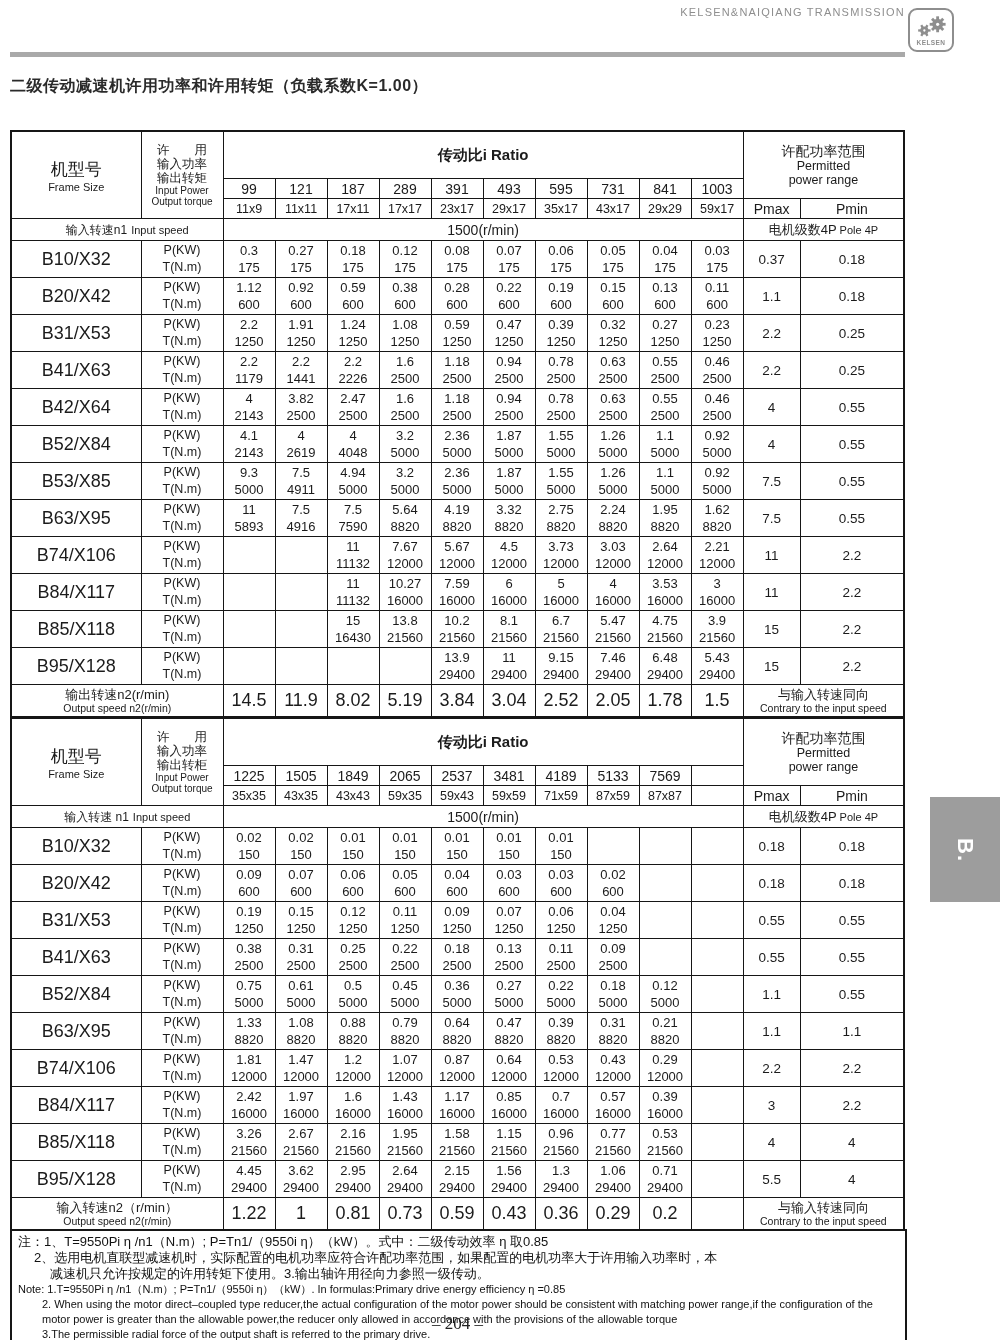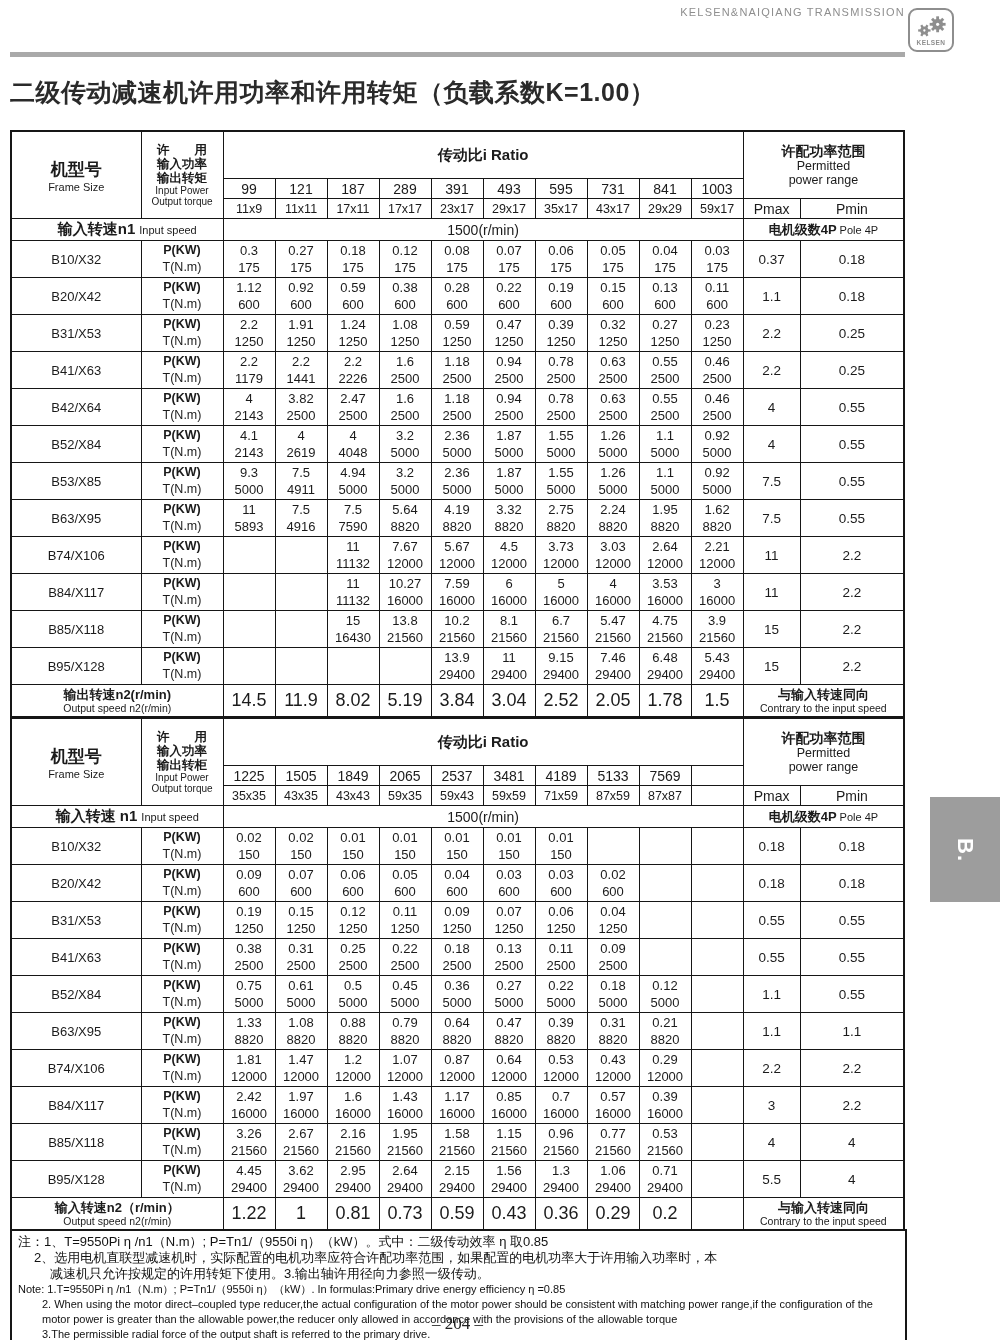--- a/index.html
+++ b/index.html
@@ -17,53 +17,53 @@
   .badge{
     position:absolute;top:8px;right:46px;width:42px;height:40px;
     border:2.5px solid #8e8e8e;border-radius:9px;
     display:flex;flex-direction:column;align-items:center;justify-content:center;gap:1px;
     background:#fff;
   }
   .badge-text{font-size:6.5px;font-weight:bold;color:#8e8e8e;letter-spacing:.4px;}
   .gray-bar{position:absolute;top:52px;left:10px;width:895px;height:5px;background:#a9a9a9;}
 
   
-  .title-cn{position:absolute;top:76px;left:10px;font-size:25px;font-weight:bold;color:#2a2a2a;letter-spacing:.5px;}
+  .title-cn{position:absolute;top:76px;left:10px;font-size:16px;font-weight:bold;color:#2a2a2a;letter-spacing:.5px;}
   .title-en{position:absolute;top:102px;left:10px;font-size:18.5px;color:#2a2a2a;}
 
   
   .content{position:absolute;top:131px;left:10px;width:897px;}
   table.data-table{border-collapse:collapse;table-layout:fixed;width:895px;border:2px solid #161616;margin-top:-1px;}
   table.data-table td{border:1.5px solid #161616;text-align:center;vertical-align:middle;padding:0;overflow:hidden;}
 
   tr.trA td{height:46px;}
   tr.trB td{height:19px;}
   tr.trC td{height:19px;}
   tr.trD td{height:21px;}
   tr.trData td{height:36px;}
   tr.trOut td{height:31px;}
 
-  .cnb{font-weight:bold;}
+  .cnb{font-weight:normal;}
   .h-model .cnb{font-size:17px;}
   .h-model .ens{font-size:11px;}
   .h-power{line-height:1;}
   .h-power .cnb{font-size:12.5px;line-height:14px;}
   .h-power .ens{font-size:10px;line-height:11px;}
   .h-ratio{font-size:15px;font-weight:bold;}
   .h-range .cnb{font-size:14px;line-height:16px;}
   .h-range .ens{font-size:12.5px;line-height:14px;}
   .ratio-num{font-size:14px;}
   .ratio-combo{font-size:12.5px;}
   .pm-h{font-size:14px;}
-  .speed-label .cnb{font-size:15px;display:inline;margin-left:20px;}
+  .speed-label .cnb{font-size:12px;display:inline;margin-left:20px;}
   .speed-label .ens{font-size:11px;display:inline;margin-left:4px;}
   .speed-val{font-size:14px;}
   .pole-cell .cnb{font-size:13px;display:inline;}
   .pole-cell .ens{font-size:11px;display:inline;margin-left:3px;}
-  .model-cell{font-size:13px;}
+  .model-cell{font-size:18px;}
   .pt-cell div,.val-cell div{height:17px;line-height:17px;}
   .pt-cell{font-size:12.5px;}
   .val-cell{font-size:13px;}
   .range-val{font-size:13.5px;}
   .out-label .cnb{font-size:13px;line-height:15px;}
   .out-label .ens{font-size:10.5px;line-height:12px;}
   .out-val{font-size:18px;}
   .out-note .cnb{font-size:13px;line-height:15px;}
   .out-note .ens{font-size:10.5px;line-height:12px;}
 

